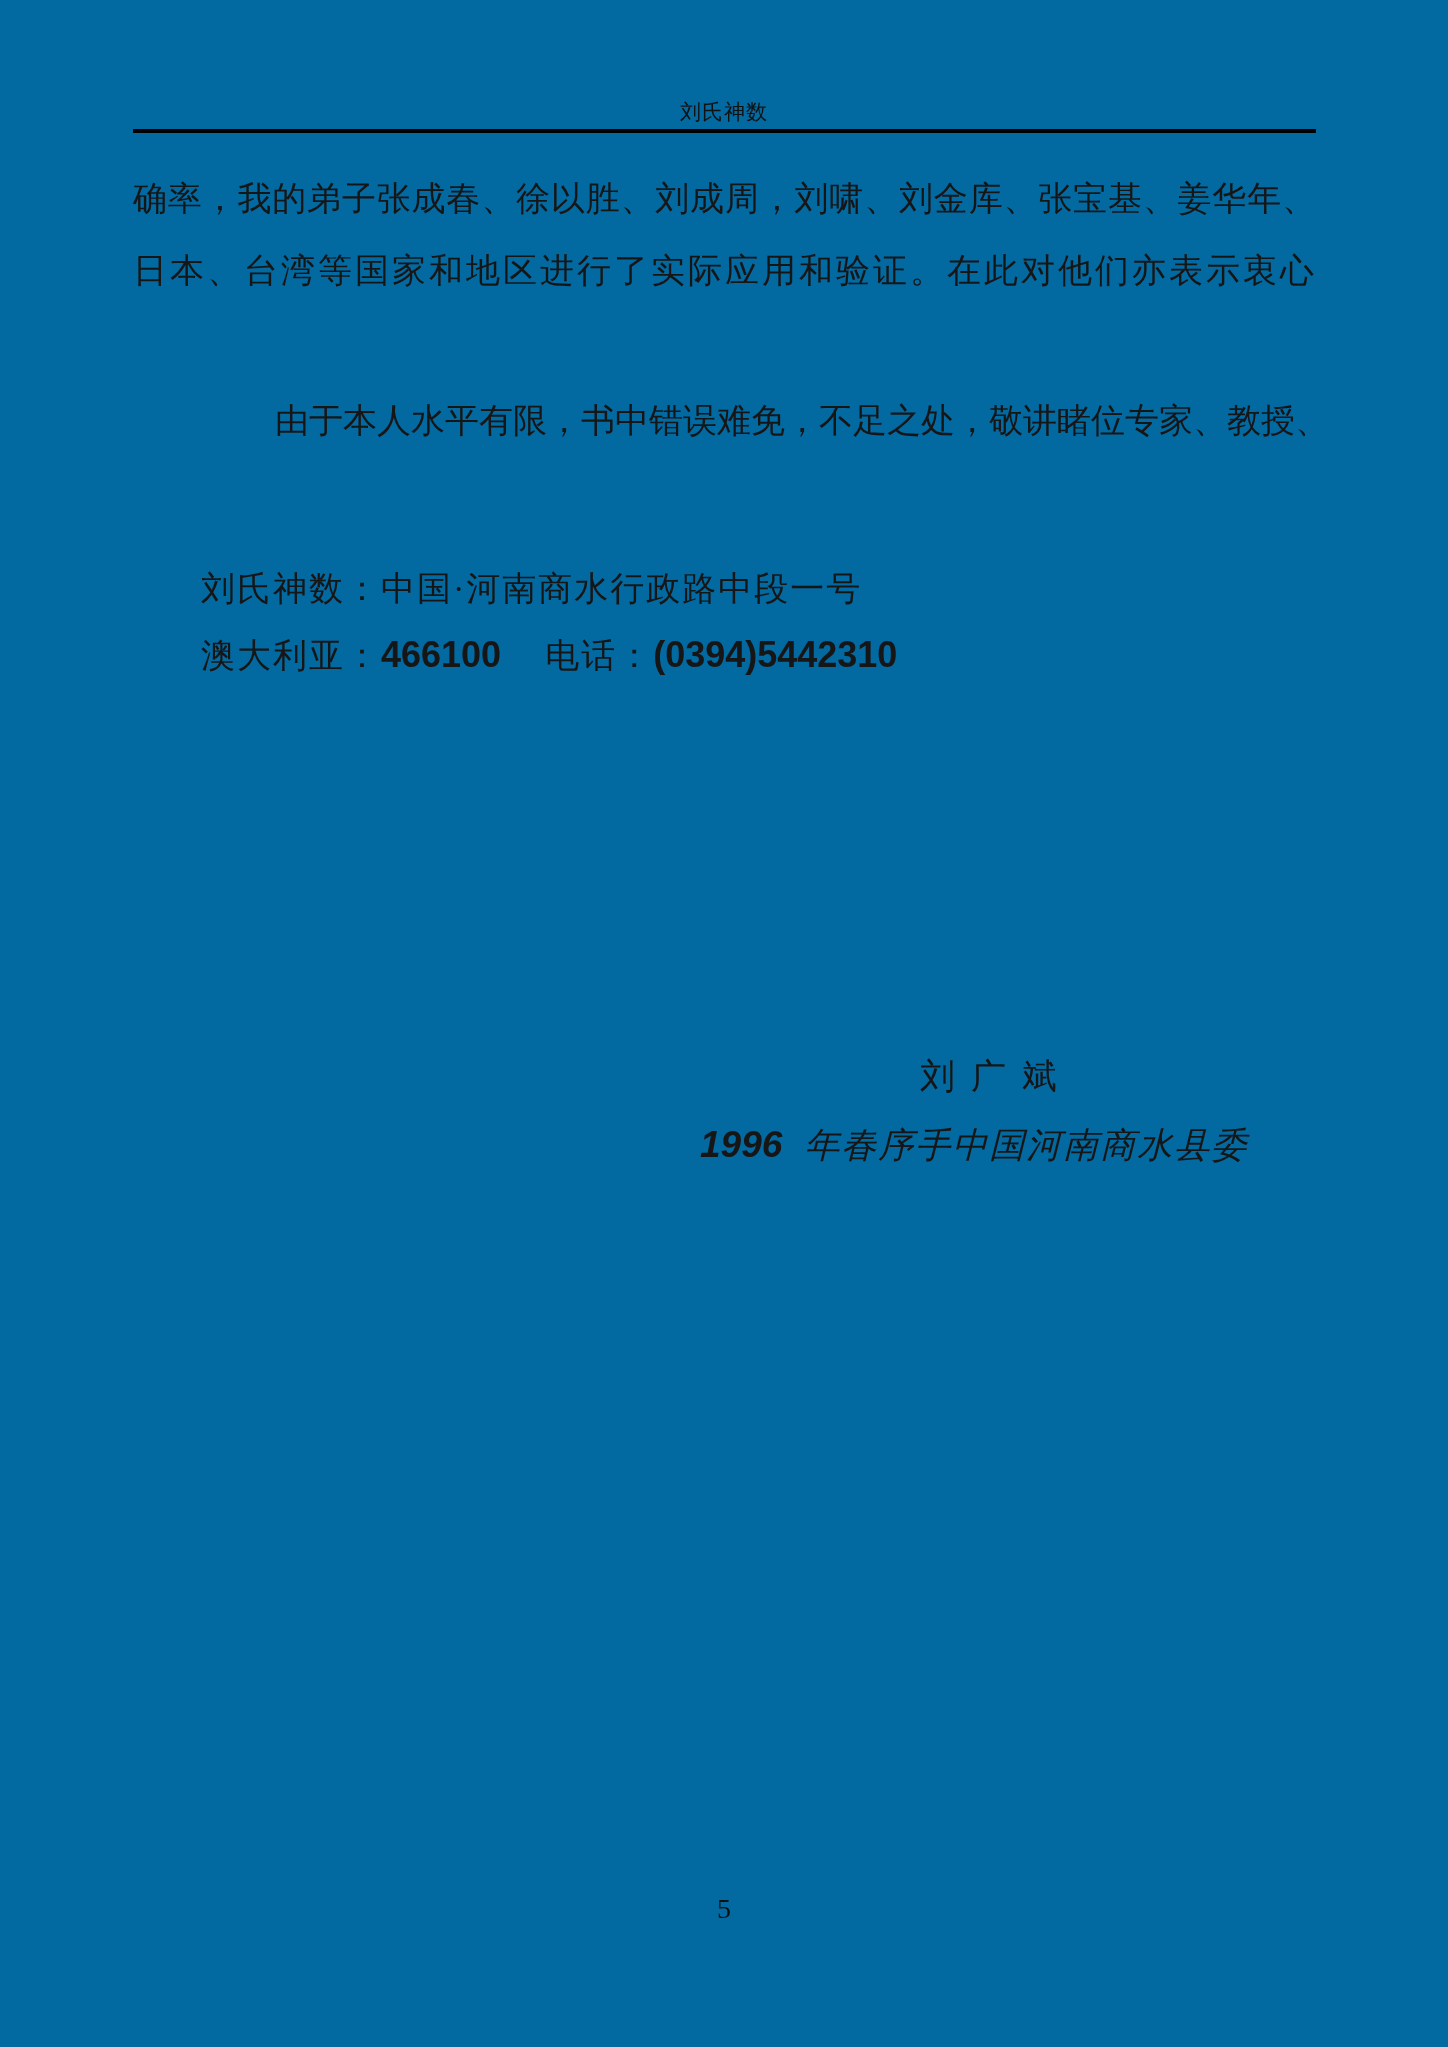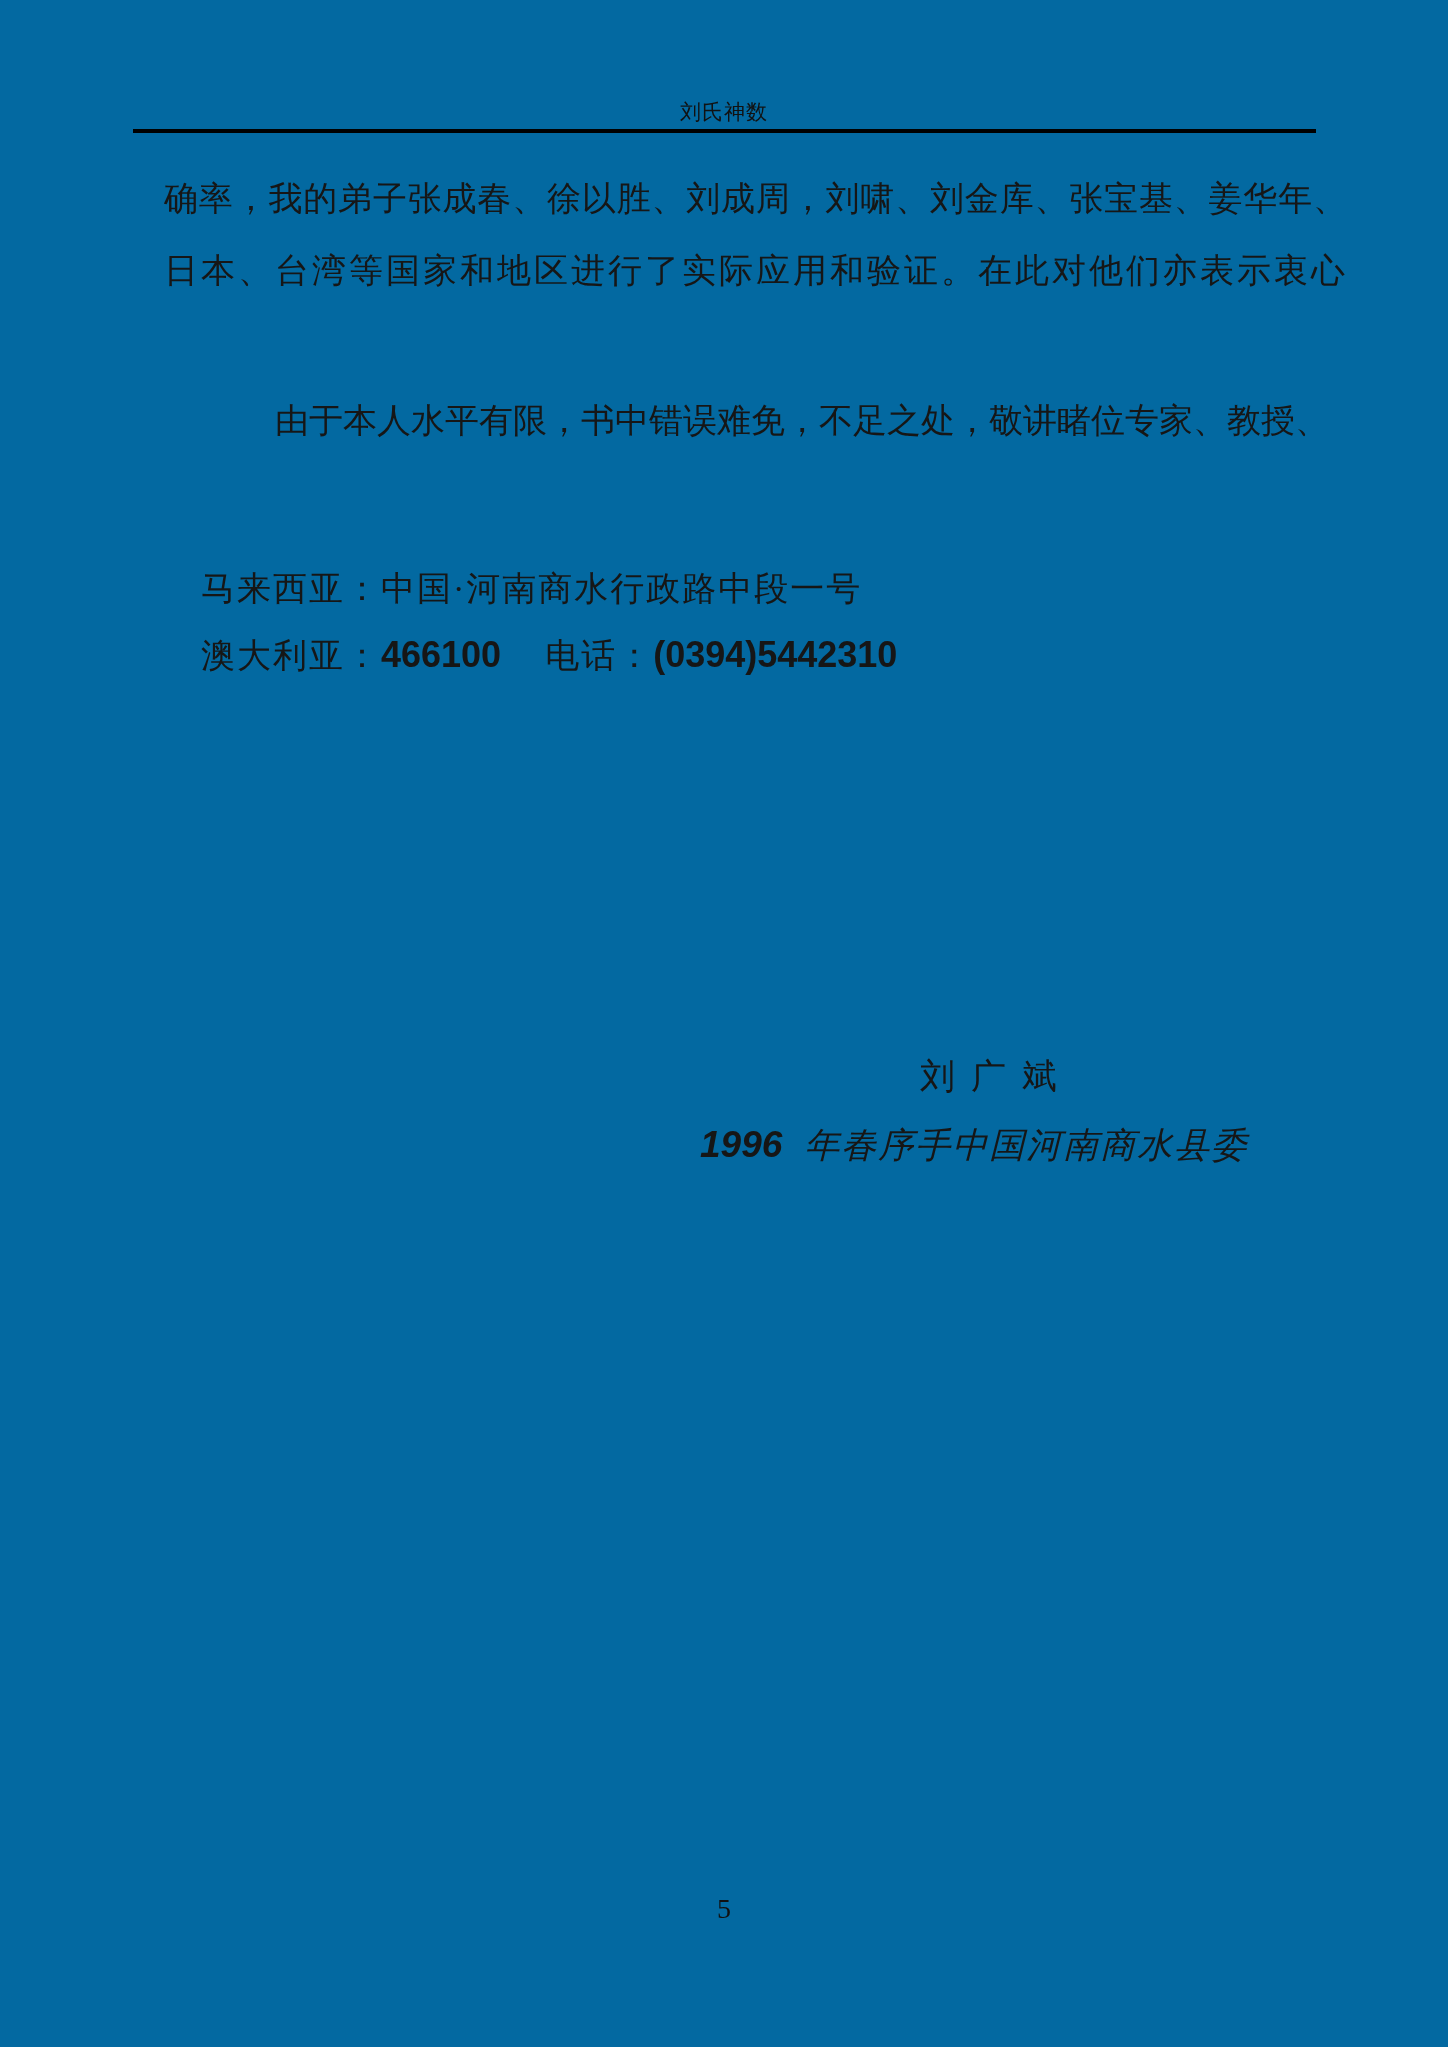--- a/index.html
+++ b/index.html
@@ -47,21 +47,21 @@
     white-space: nowrap;
     text-align: justify;
     text-align-last: justify;
     overflow: hidden;
   }
   .body-line.last {
     text-align: left;
     text-align-last: left;
     letter-spacing: 3px;
   }
-  .p1 { top: 163px; margin-left: 31px; }
+  .p1 { top: 163px; }
   .p2 { top: 385px; }
   .p2 .indent { padding-left: 142px; }
   .p2 .body-line.indent { text-align: justify; text-align-last: justify; }
   .contact {
     position: absolute;
     top: 556px;
     left: 201px;
     font-size: 34px;
     color: #161616;
   }
@@ -122,21 +122,21 @@
     <div class="body-line">确率，我的弟子张成春、徐以胜、刘成周，刘啸、刘金库、张宝基、姜华年、</div>
     <div class="body-line last">日本、台湾等国家和地区进行了实际应用和验证。在此对他们亦表示衷心感谢！</div>
   </div>
 
   <div class="body-text p2">
     <div class="body-line indent">由于本人水平有限，书中错误难免，不足之处，敬讲睹位专家、教授、</div>
   </div>
 
   <div class="contact">
     <div class="contact-line">
-      <span>马来西亚：</span><span>中国·河南商水行政路中段一号</span>
+      <span>刘氏神数：</span><span>中国·河南商水行政路中段一号</span>
     </div>
     <div class="contact-line">
       <span>澳大利亚：</span><span class="num">466100</span><span class="gap-md"></span><span>电话：</span><span class="num">(0394)5442310</span>
     </div>
   </div>
 
   <div class="sig-name">刘广斌</div>
 
   <div class="sig-date">
     <span class="num">1996</span><span class="gap-sm"></span><span>年春序手中国河南商水县委</span>

